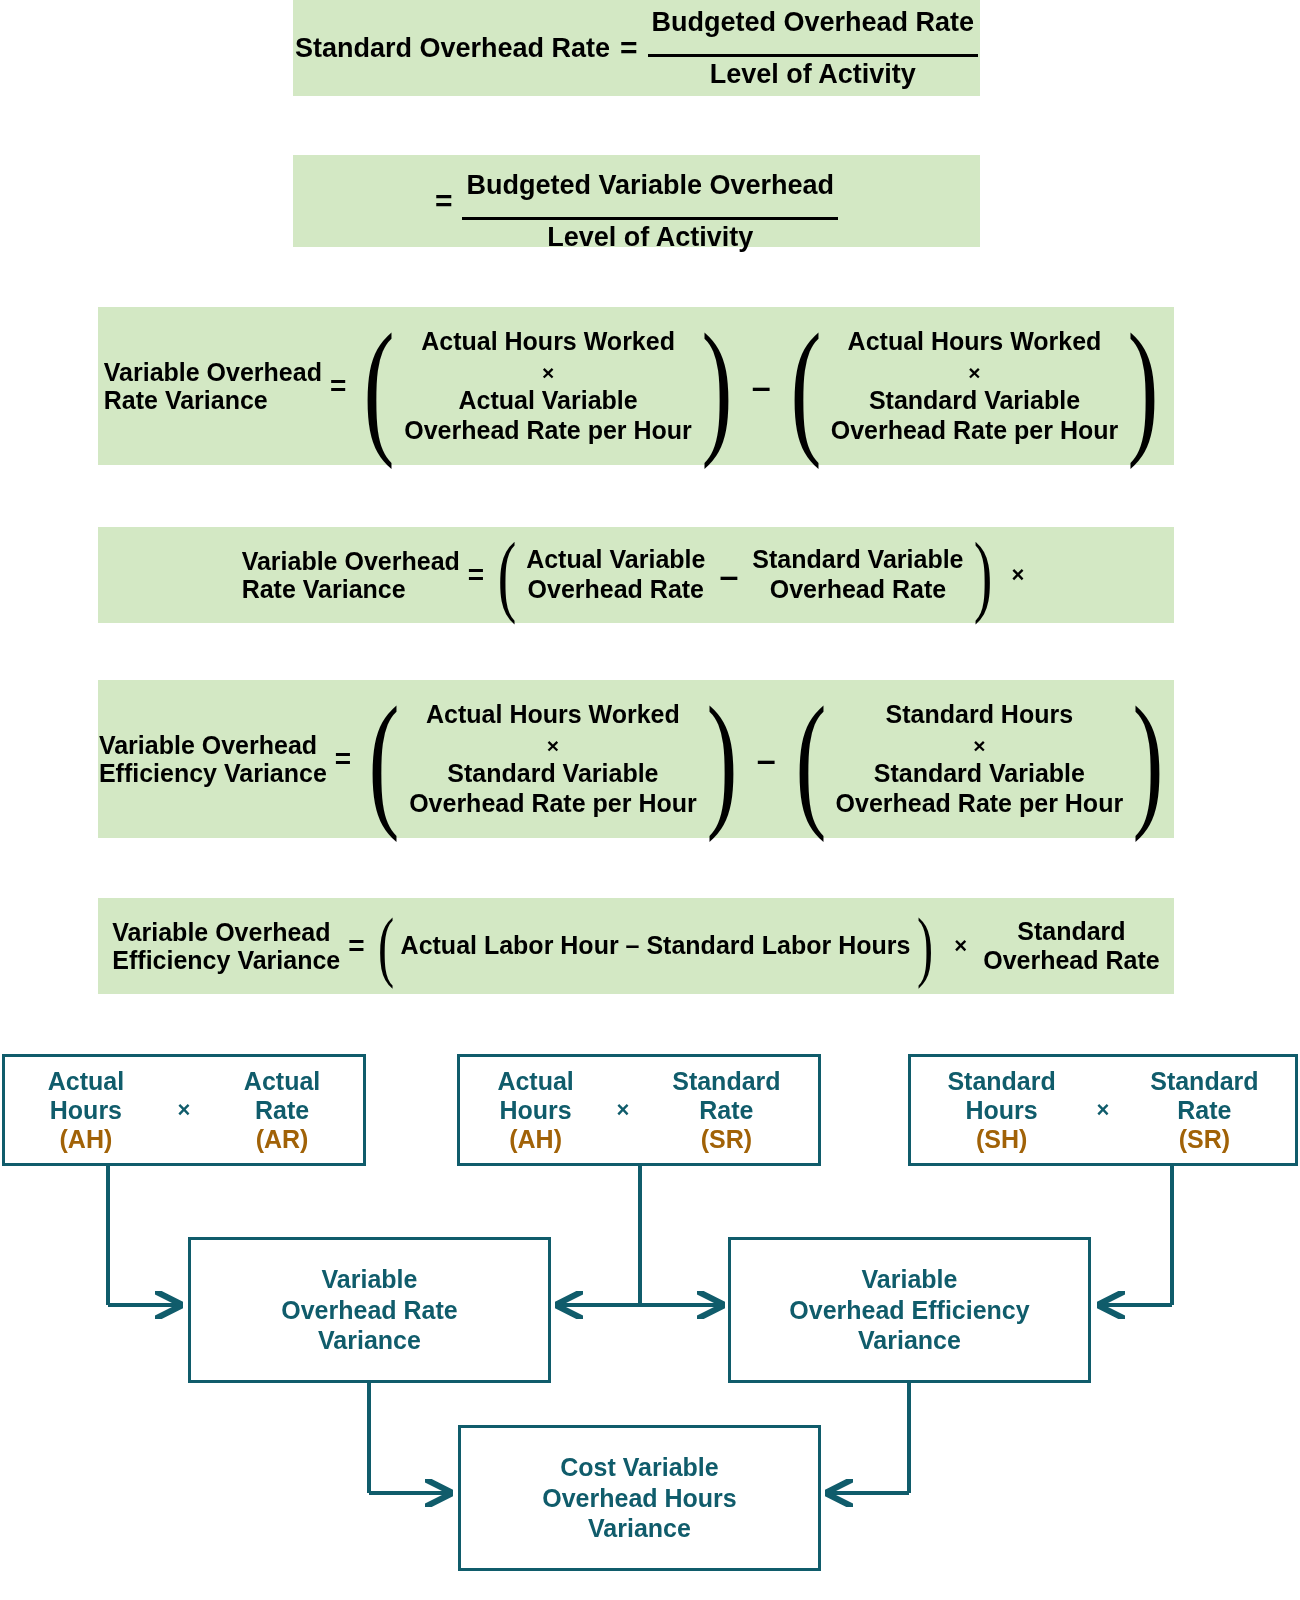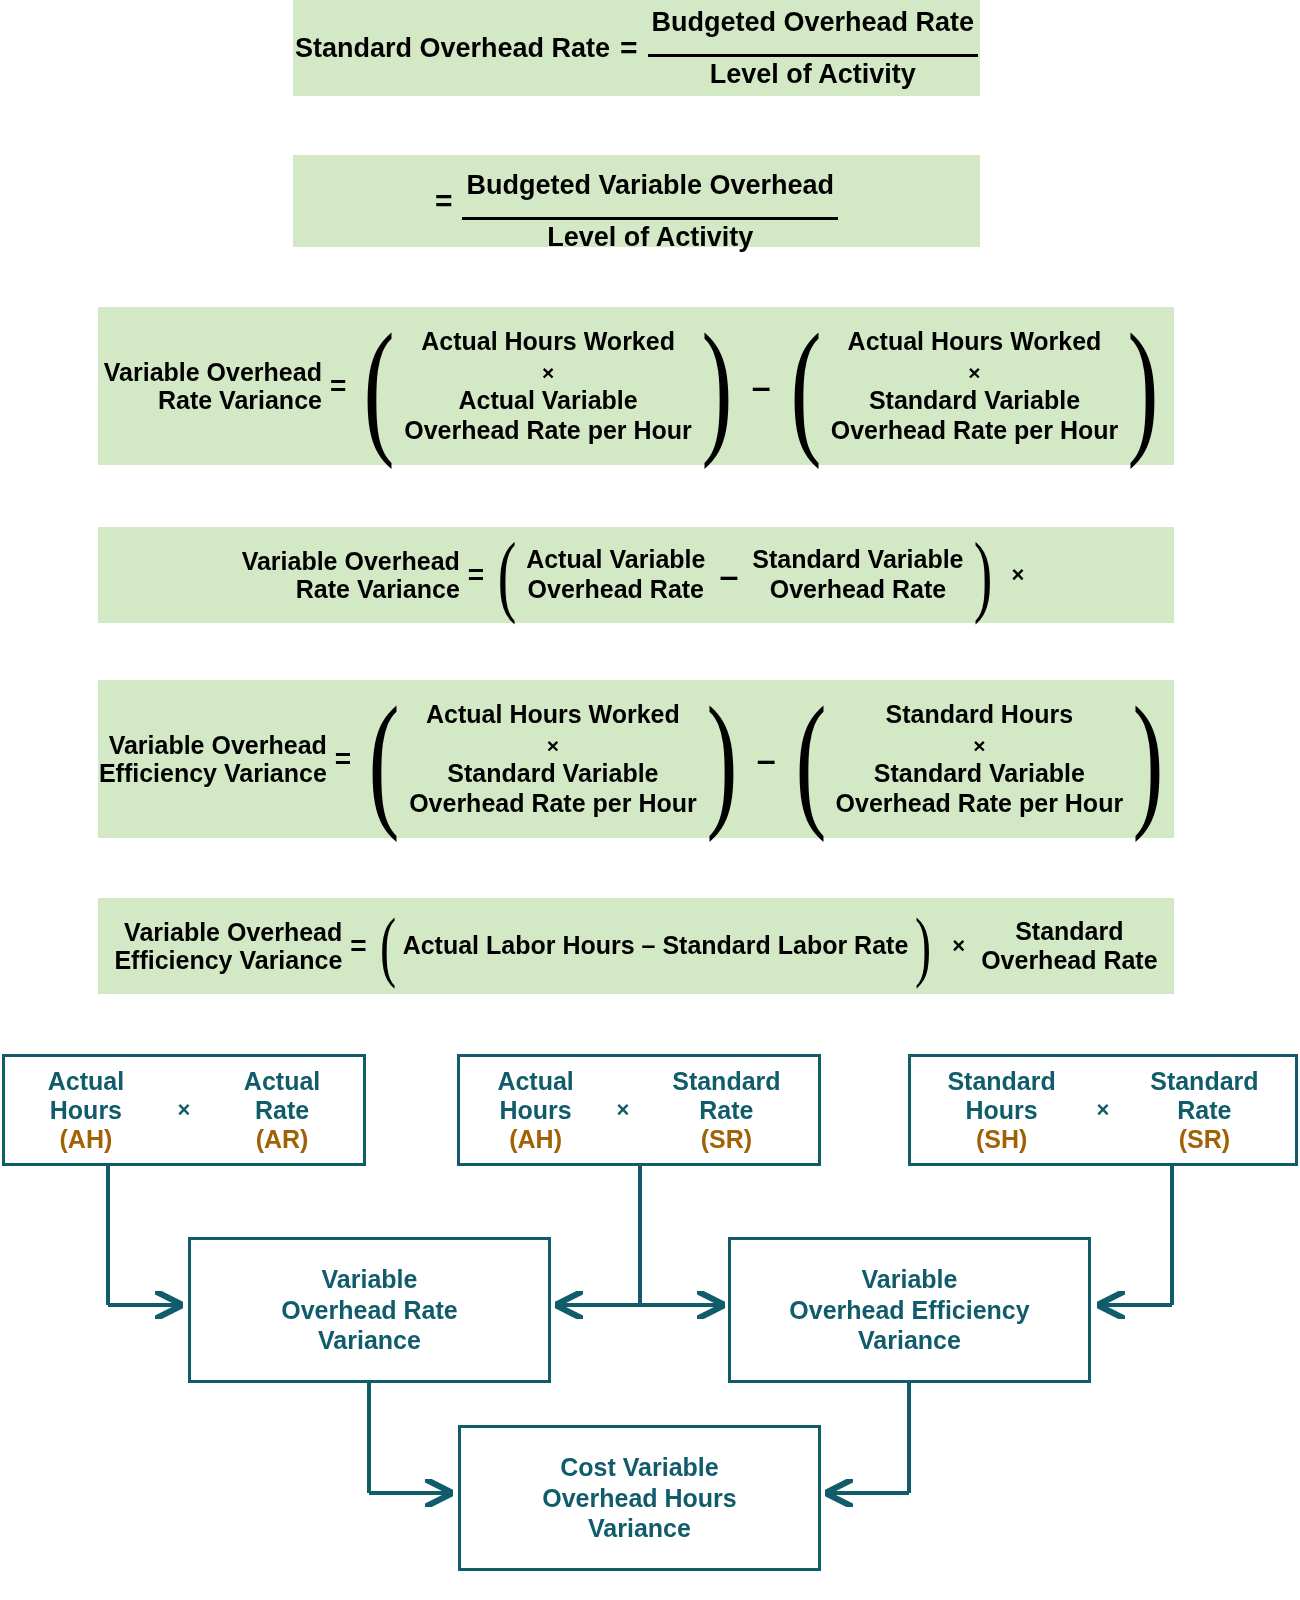--- a/index.html
+++ b/index.html
@@ -26,21 +26,21 @@
     box-sizing: border-box;
   }
   .eq-row {
     display: flex;
     align-items: center;
     justify-content: center;
     gap: 10px;
   }
   .lhs {
     font-weight: bold;
-    text-align: right;
+    text-align: left;
     line-height: 1.12;
     white-space: nowrap;
   }
   .op {
     font-weight: bold;
     line-height: 1;
   }
   .eq-sign { font-size: 30px; }
   .minus-sign { font-size: 34px; }
   .times-sign { font-size: 22px; }
@@ -271,21 +271,21 @@
 
 <div class="formula-band" style="left:98px; top:898px; width:1076px; height:96px;">
   <div class="eq-row" style="gap:8px;">
     <span class="lhs" style="font-size:25px;">
       <span>Variable Overhead</span><br>
       <span>Efficiency Variance</span>
     </span>
     <span class="op eq-sign" style="font-size:28px;">=</span>
     <span class="paren-group">
       <span class="paren" style="font-size:78px;">(</span>
-      <span class="paren-body" style="font-size:25px; margin:0 2px;">Actual Labor Hours – Standard Labor Rate</span>
+      <span class="paren-body" style="font-size:25px; margin:0 2px;">Actual Labor Hour – Standard Labor Hours</span>
       <span class="paren" style="font-size:78px;">)</span>
     </span>
     <span class="op times-sign" style="margin:0 8px;">×</span>
     <span class="rhs-tail" style="font-size:25px;">
       <span>Standard</span><br>
       <span>Overhead Rate</span>
     </span>
   </div>
 </div>
 

